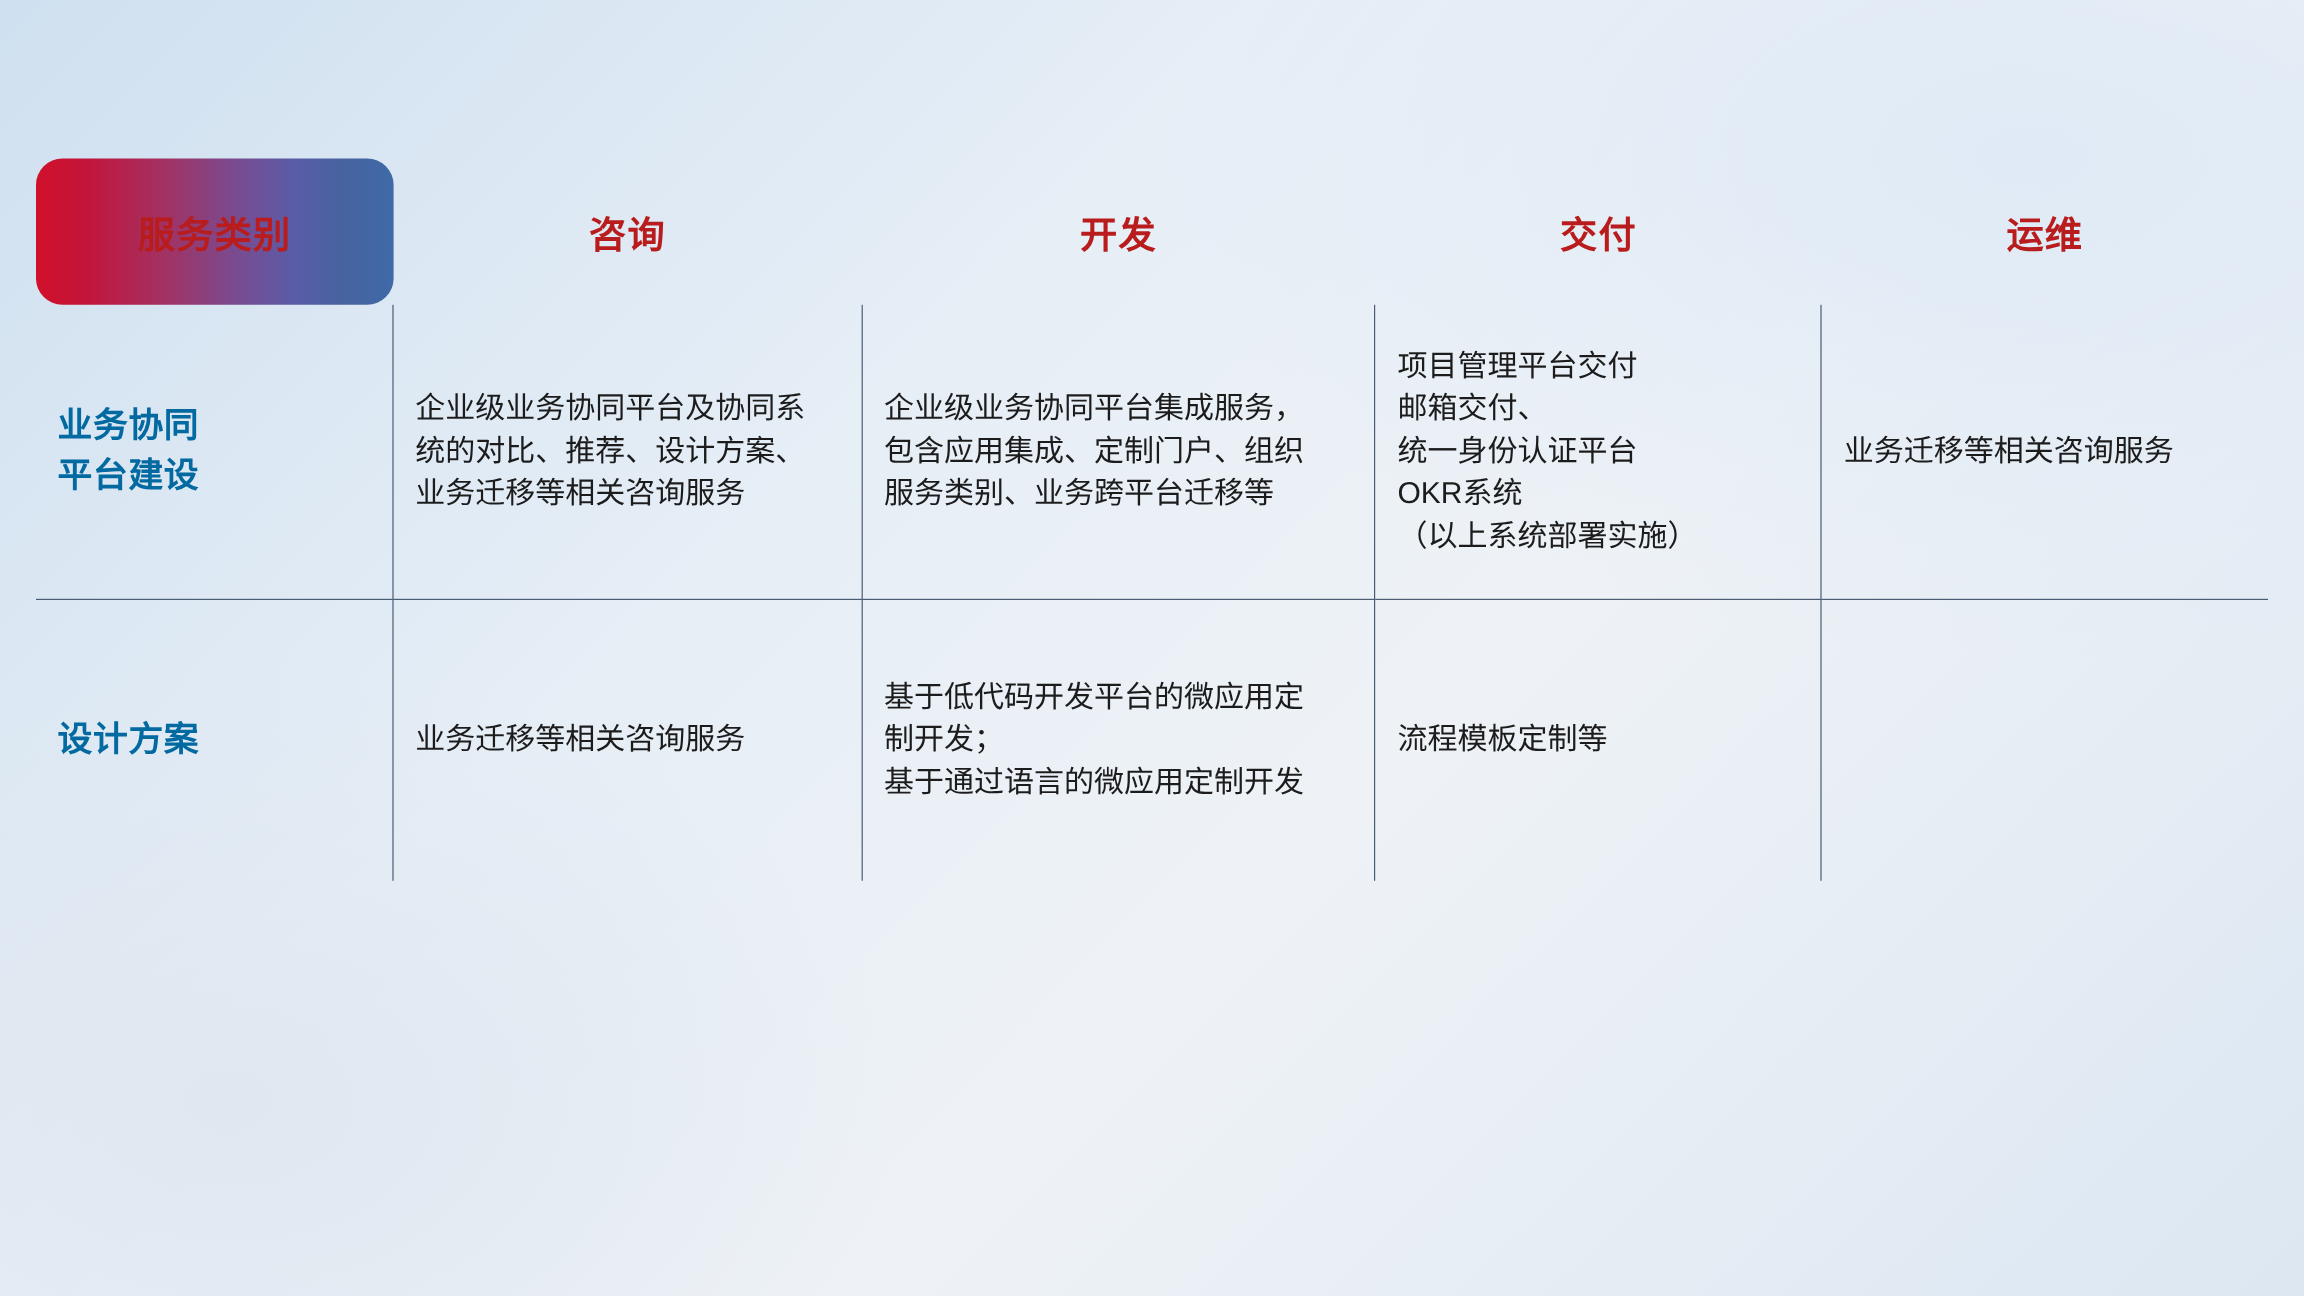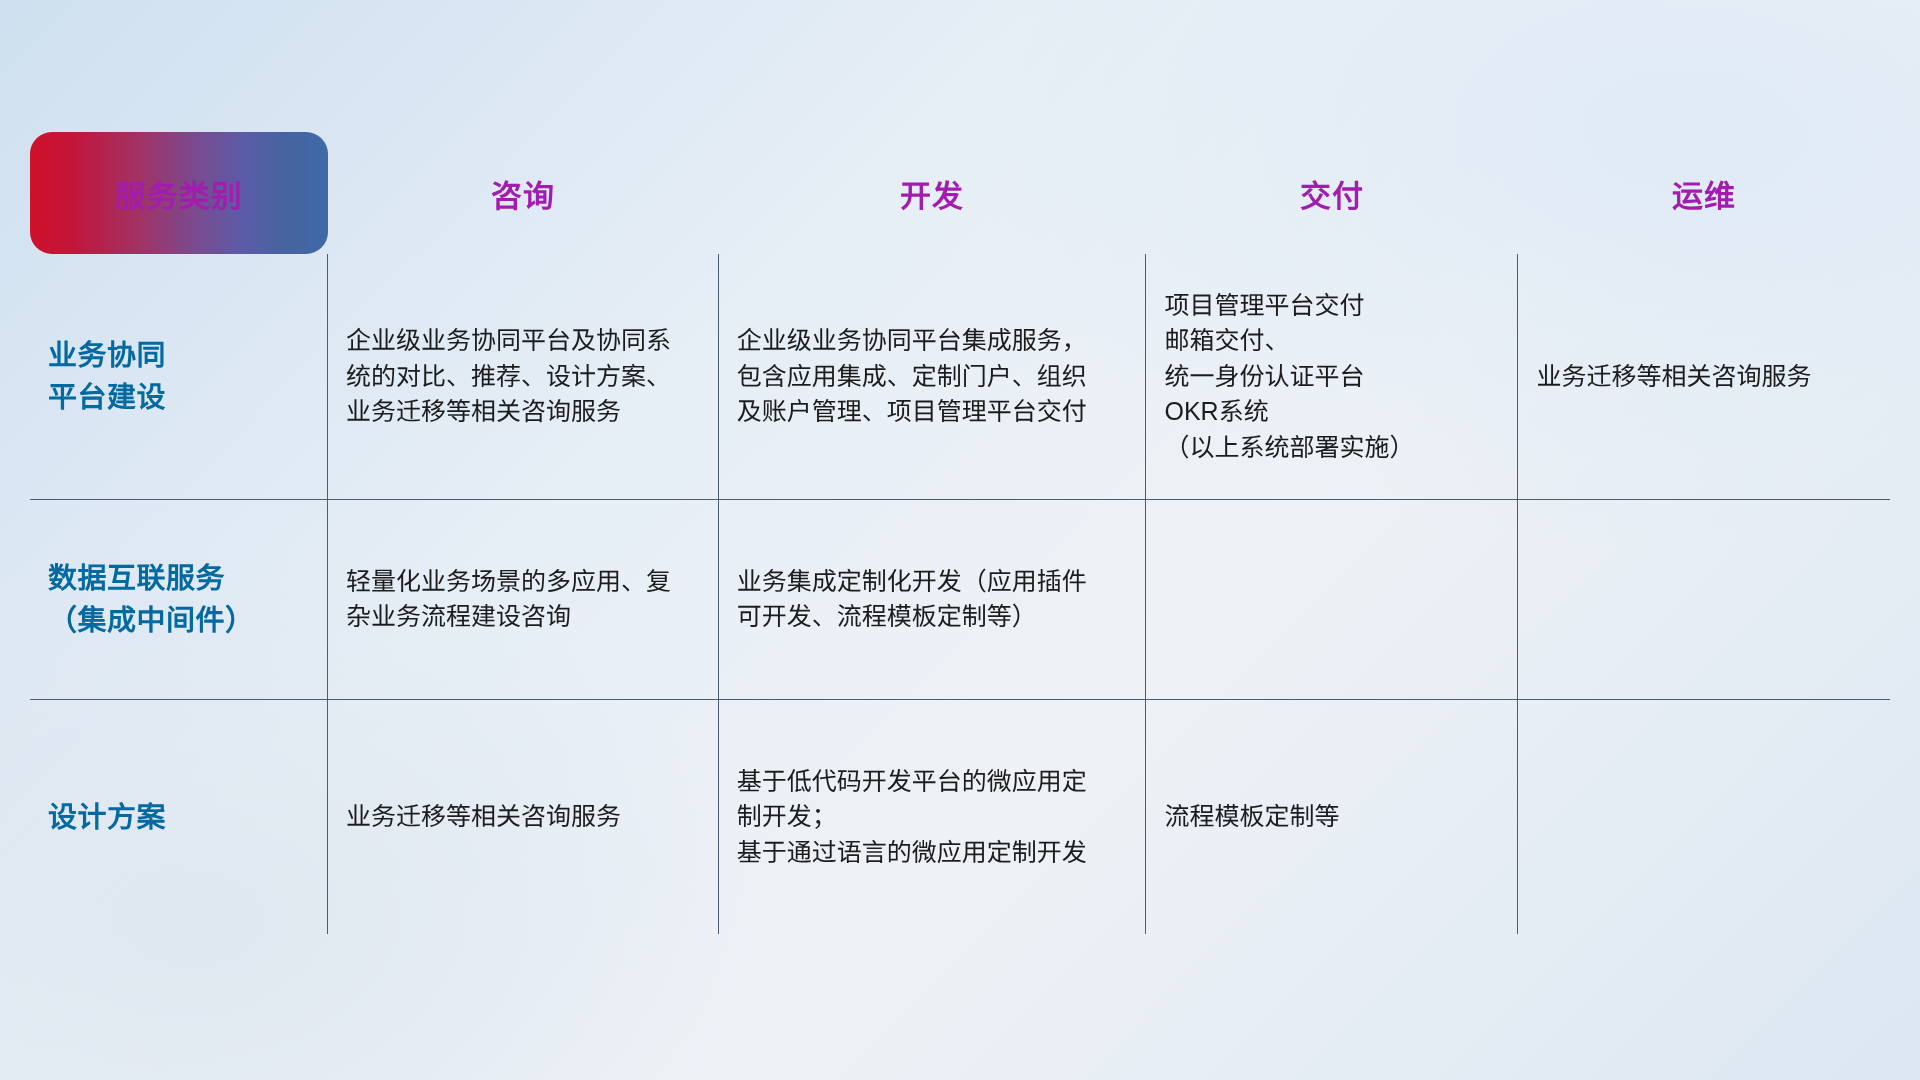--- a/index.html
+++ b/index.html
@@ -37,21 +37,21 @@
     table-layout: fixed;
   }
 
   
   thead tr.head-row {
     height: 122px;
   }
   thead th {
     padding: 0;
     margin: 0;
-    color: #a21caf;
+    color: #b91c1c;
     font-size: 31px;
     font-weight: bold;
     text-align: center;
     letter-spacing: 1px;
     vertical-align: middle;
     position: relative;
     background: transparent;
   }
   .header-bar {
     position: absolute;
@@ -139,51 +139,31 @@
 平台建设</span>
           </td>
           <td>
             <span class="cell-text">企业级业务协同平台及协同系
 统的对比、推荐、设计方案、
 业务迁移等相关咨询服务</span>
           </td>
           <td>
             <span class="cell-text">企业级业务协同平台集成服务，
 包含应用集成、定制门户、组织
-及账户管理、项目管理平台交付</span>
+服务类别、业务跨平台迁移等</span>
           </td>
           <td>
             <span class="cell-text">项目管理平台交付
 邮箱交付、
 统一身份认证平台
 OKR系统
 （以上系统部署实施）</span>
           </td>
           <td>
             <span class="cell-text">业务迁移等相关咨询服务</span>
-          </td>
-        </tr>
-        <tr class="r2">
-          <td class="cat">
-            <span class="cell-text">数据互联服务
-（集成中间件）</span>
-          </td>
-          <td>
-            <span class="cell-text">轻量化业务场景的多应用、复
-杂业务流程建设咨询</span>
-          </td>
-          <td>
-            <span class="cell-text">业务集成定制化开发（应用插件
-可开发、流程模板定制等）</span>
-          </td>
-          <td>
-            <span class="cell-text"></span>
-          </td>
-          <td>
-            <span class="cell-text"></span>
           </td>
         </tr>
         <tr class="r3">
           <td class="cat">
             <span class="cell-text">设计方案</span>
           </td>
           <td>
             <span class="cell-text">业务迁移等相关咨询服务</span>
           </td>
           <td>

